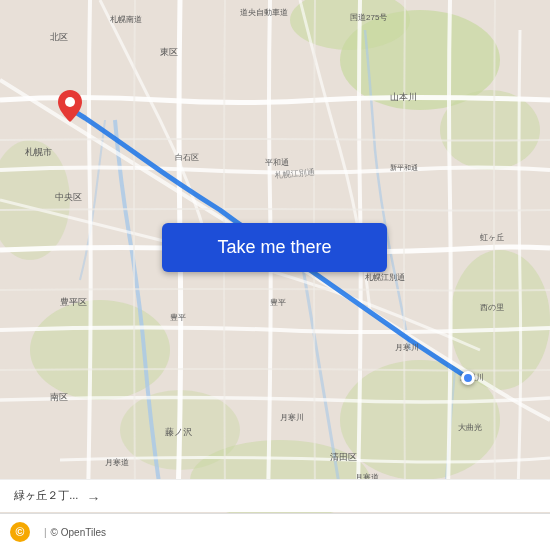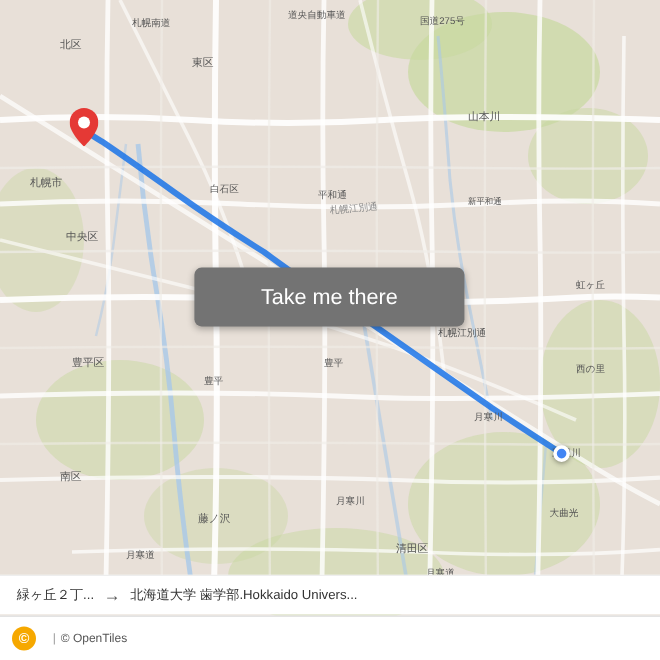--- a/index.html
+++ b/index.html
@@ -255,28 +255,27 @@
 
   <div style="position:absolute; left:58px; top:90px; z-index:9;">
     <svg width="24" height="32" viewBox="0 0 24 32" xmlns="http://www.w3.org/2000/svg">
       <path d="M12 0C5.4 0 0 5.4 0 12c0 9 12 20 12 20s12-11 12-20C24 5.4 18.6 0 12 0z" fill="#e53935"></path>
       <circle cx="12" cy="12" r="5" fill="white"></circle>
     </svg>
   </div>
 
   <div class="marker-dest" style="left:461px; top:371px;"></div>
 
-  <button id="take-me-there-btn" style="background-color: #737373; color: rgb(255, 255, 255);">
+  <button id="take-me-there-btn" style="background-color: #1d4ed8; color: rgb(255, 255, 255);">
     <span>Take me there</span>
   </button>
 
   <div id="route-info">
     <span class="from-text">緑ヶ丘２丁...</span>
     <span class="arrow-icon">→</span>
-    <span class="to-text">北海道大学 歯学部.Hokkaido Univers...</span>
   </div>
 
   <div id="bottom-bar">
 
     <div id="moovit-logo">
       <div class="logo-circle">
         <span>©</span>
       </div>
     </div>
     <div id="bottom-bar-text">

